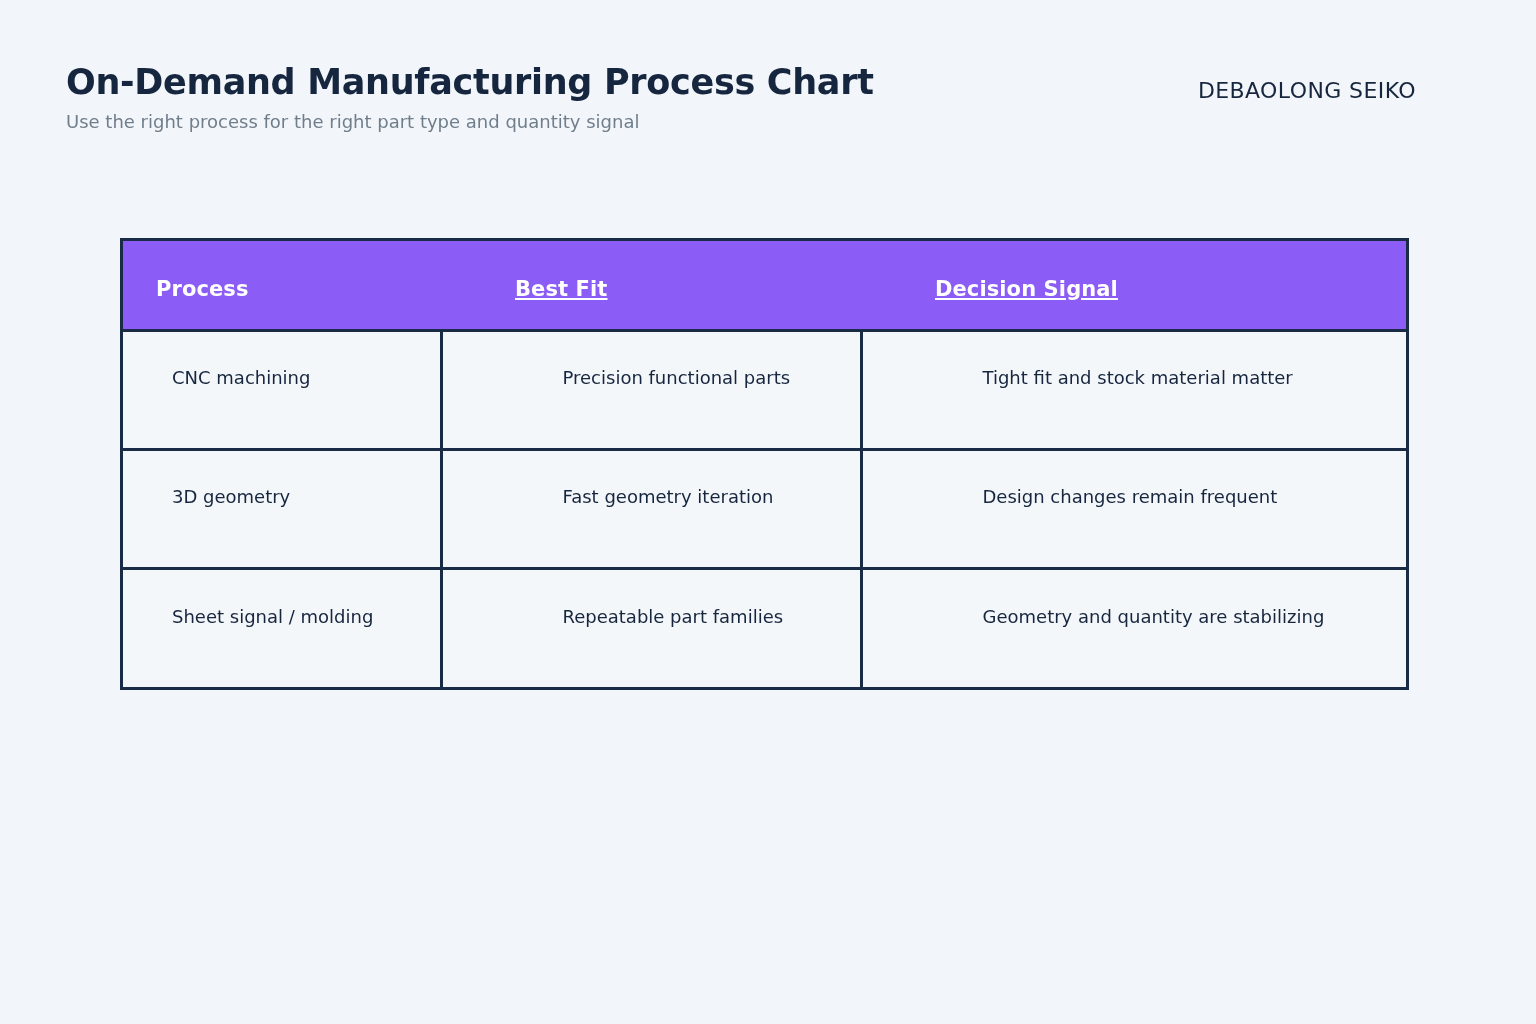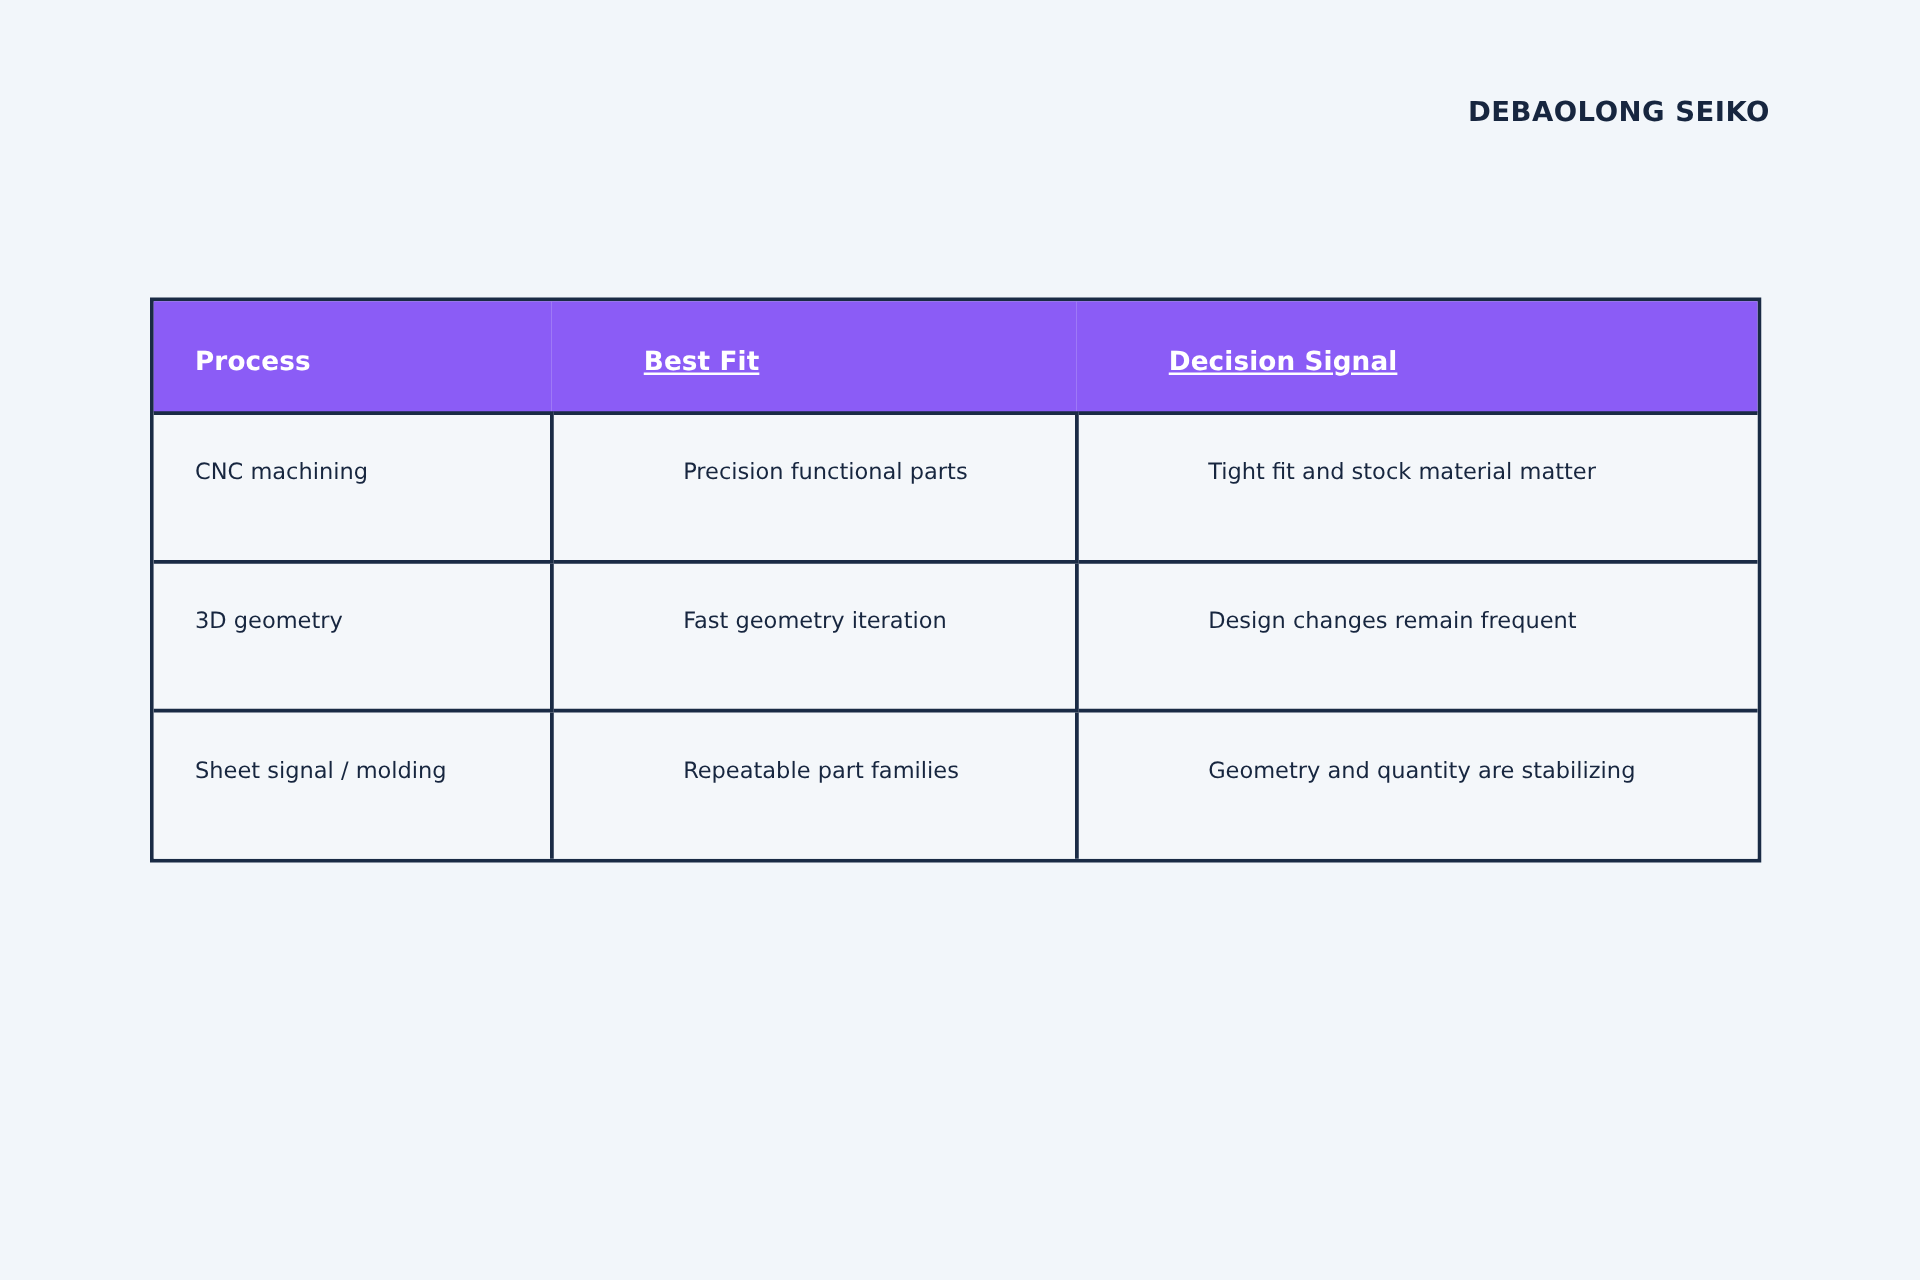--- a/index.html
+++ b/index.html
@@ -42,21 +42,21 @@
     color: #707e8c;
     margin: 8px 0 0 0;
     line-height: 1.2;
     white-space: nowrap;
   }
   .brand {
     position: absolute;
     right: 120px;
     top: 78px;
     font-size: 22px;
-    font-weight: bold;
+    font-weight: normal;
     color: #17263f;
     letter-spacing: 0.4px;
     white-space: nowrap;
   }
 
   
   .table-wrap {
     position: absolute;
     left: 120px;
     top: 238px;
@@ -109,26 +109,31 @@
     border-left: none;
   }
   tbody td.col-2, tbody td.col-3 {
     padding-left: 104px;
   }
   
   tbody td > span.cell-text {
     display: block;
     position: relative;
     top: -11px;
+    margin-left: 16px;
   }
 </style>
 </head>
 <body>
 
 <div class="page-header">
+  <div class="title-block">
+    <h1 class="page-title">On-Demand Manufacturing Process Chart</h1>
+    <p class="page-subtitle">Use the right process for the right part type and quantity signal</p>
+  </div>
   <div class="brand">DEBAOLONG SEIKO</div>
 </div>
 
 <div class="table-wrap">
   <table class="process-table">
     <colgroup>
       <col class="c1">
         <col class="c2">
         <col class="c3">
     </colgroup>

